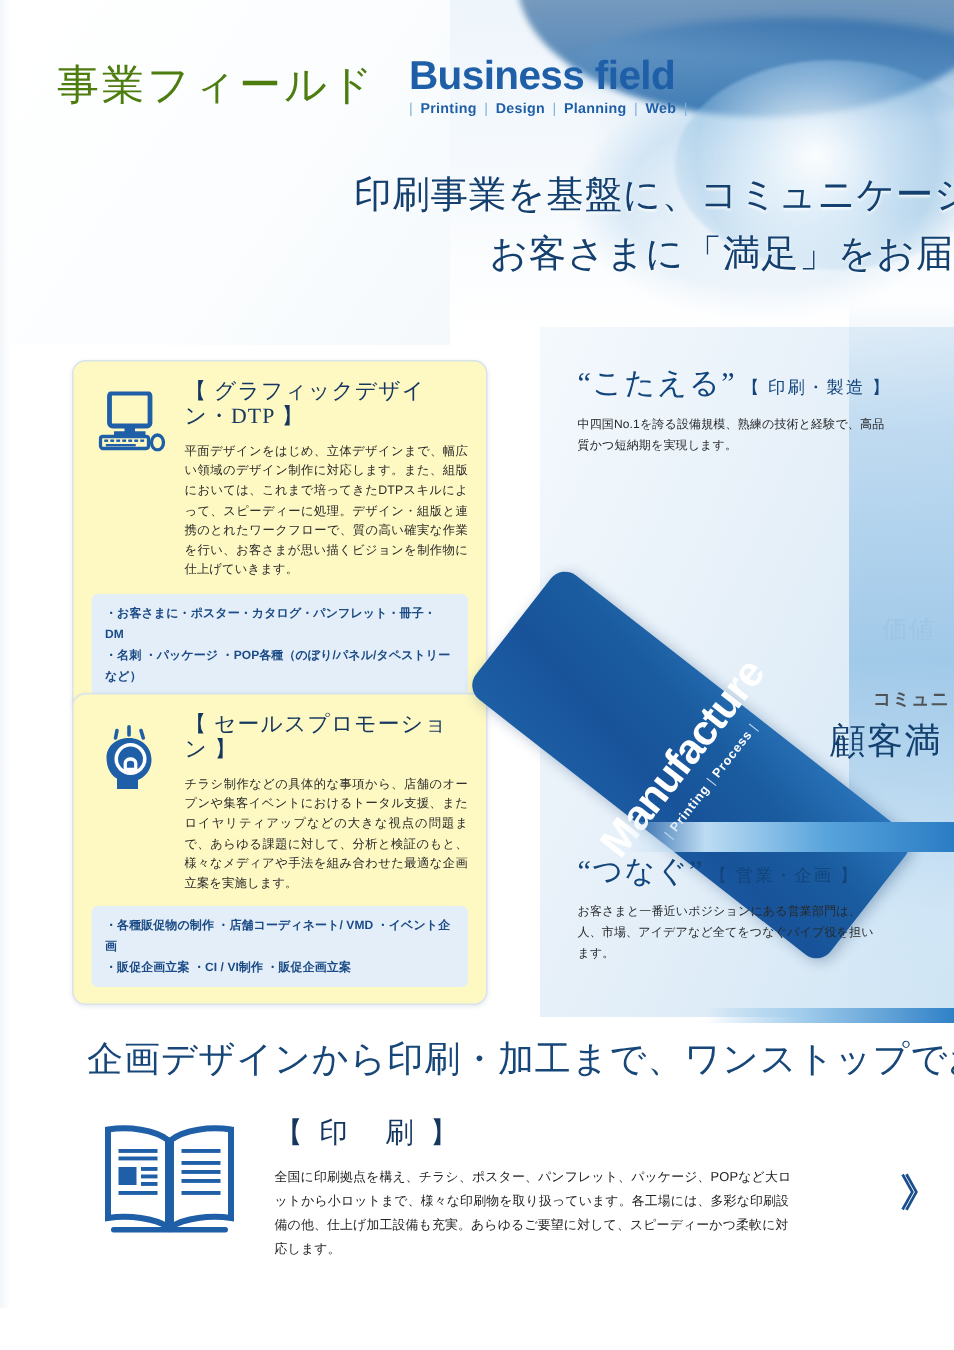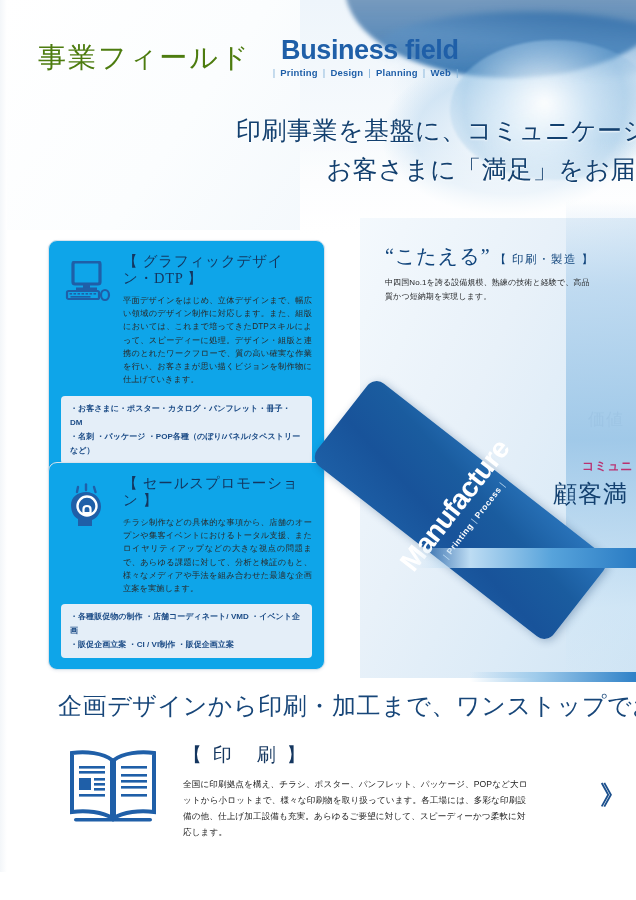--- a/index.html
+++ b/index.html
@@ -58,21 +58,21 @@
     position:absolute;left:360px;top:218px;width:276px;height:460px;
     background:linear-gradient(115deg,#f4f9fd 0%,#e8f1f9 40%,#dcebf7 70%,#cfe4f4 100%);
   }
 
   
   .hdr{position:absolute;left:38px;top:36px;display:flex;align-items:flex-end;gap:22px;}
   .hdr-jp{
     font-family:"Liberation Serif","DejaVu Serif",serif;
     font-size:28px;color:#4d7c0f;letter-spacing:2px;line-height:1;padding-bottom:6px;
   }
-  .hdr-en-wrap{display:flex;flex-direction:column;align-items:flex-end;}
+  .hdr-en-wrap{display:flex;flex-direction:column;}
   .hdr-en{
     font-size:27px;font-weight:bold;color:#1f5fa8;letter-spacing:-.4px;line-height:1.05;
   }
   .hdr-sub{
     margin-top:3px;font-size:9.5px;font-weight:bold;color:#1f5fa8;letter-spacing:.2px;
     display:flex;gap:5px;align-items:center;
   }
   .hdr-sub .bar{color:#7fb0d8;font-weight:normal;}
 
   
@@ -80,21 +80,21 @@
     position:absolute;right:0;top:112px;width:400px;text-align:right;
     font-family:"Liberation Serif","DejaVu Serif",serif;
     color:#13406f;font-size:25px;line-height:1.55;letter-spacing:.5px;
     white-space:nowrap;overflow:visible;
   }
   .hero div{ text-shadow:0 1px 2px rgba(255,255,255,.9); }
 
   
   .card{
     position:absolute;left:48px;width:277px;
-    background:#0ea5e9;border:1px solid #d8e3ec;border-radius:9px;
+    background:#fef9c3;border:1px solid #d8e3ec;border-radius:9px;
     box-shadow:0 1px 3px rgba(30,70,120,.10);
     padding:12px 12px 11px 12px;box-sizing:border-box;
   }
   #card-dtp{top:240px;}
   #card-sp{top:462px;}
   .card-head{display:flex;gap:8px;}
   .card-icon{width:54px;flex:0 0 54px;display:flex;align-items:flex-start;justify-content:center;padding-top:8px;}
   .card-body{flex:1;min-width:0;}
   .card-title{
     font-family:"Liberation Serif","DejaVu Serif",serif;
@@ -144,21 +144,21 @@
     margin-top:5px;font-size:8.5px;font-weight:bold;color:#ffffff;letter-spacing:.6px;white-space:nowrap;
   }
   .mf-sub .bar{color:#bcd9f0;font-weight:normal;}
 
   
   .ghost{
     position:absolute;color:#9dc4e4;font-family:"Liberation Serif","DejaVu Serif",serif;
     white-space:nowrap;opacity:.85;
   }
   #ghost-kachi{left:588px;top:408px;font-size:17px;letter-spacing:1px;}
-  #ghost-commu{left:582px;top:458px;font-size:12px;letter-spacing:.5px;color:#be185d;font-family:Liberation Serif, serif;font-weight:bold;}
+  #ghost-commu{left:582px;top:458px;font-size:12px;letter-spacing:.5px;color:#404040;font-family:Liberation Serif, serif;font-weight:bold;}
   #ghost-kokyaku{left:553px;top:478px;font-size:24px;letter-spacing:1px;color:#13406f;opacity:1;}
 
   
   .blue-strip{
     position:absolute;left:415px;top:548px;width:221px;height:20px;
     background:linear-gradient(90deg,rgba(255,255,255,0) 0%,#bddcf3 25%,#57a3db 62%,#2a7cc4 100%);
   }
   .blue-strip2{
     position:absolute;left:470px;top:672px;width:166px;height:10px;
     background:linear-gradient(90deg,rgba(255,255,255,0) 0%,#9fcbeb 40%,#2f81c7 100%);
@@ -312,20 +312,26 @@
     </div>
   </div>
 
   <div class="blue-strip"></div>
   <div class="blue-strip2"></div>
 
   <div class="ghost" id="ghost-kachi">価値</div>
   <div class="ghost" id="ghost-commu">コミュニ</div>
   <div class="ghost" id="ghost-kokyaku">顧客満</div>
 
+  <div class="rpanel" id="panel-tsunagu">
+    <div class="rpanel-title">
+      <span class="q">“</span><span>つなぐ</span><span class="q">”</span><span class="brk">【 営業・企画 】</span>
+    </div>
+    <div class="rpanel-text">お客さまと一番近いポジションにある営業部門は、人、市場、アイデアなど全てをつなぐパイプ役を担います。</div>
+  </div>
 
   <div class="bottom-head">企画デザインから印刷・加工まで、ワンストップでお応えする</div>
 
   <div class="print-row">
     <div class="print-icon">
       <svg width="96" height="82" viewBox="0 0 96 82">
         <path d="M47 14 C38 7 21 5 7 7 L7 66 C21 64 38 66 47 72 Z" fill="none" stroke="#1f5fa8" stroke-width="4"></path>
         <path d="M49 14 C58 7 75 5 89 7 L89 66 C75 64 58 66 49 72 Z" fill="none" stroke="#1f5fa8" stroke-width="4"></path>
         <g fill="#1f5fa8">
           <rect x="14" y="20" width="26" height="2.6"></rect>

